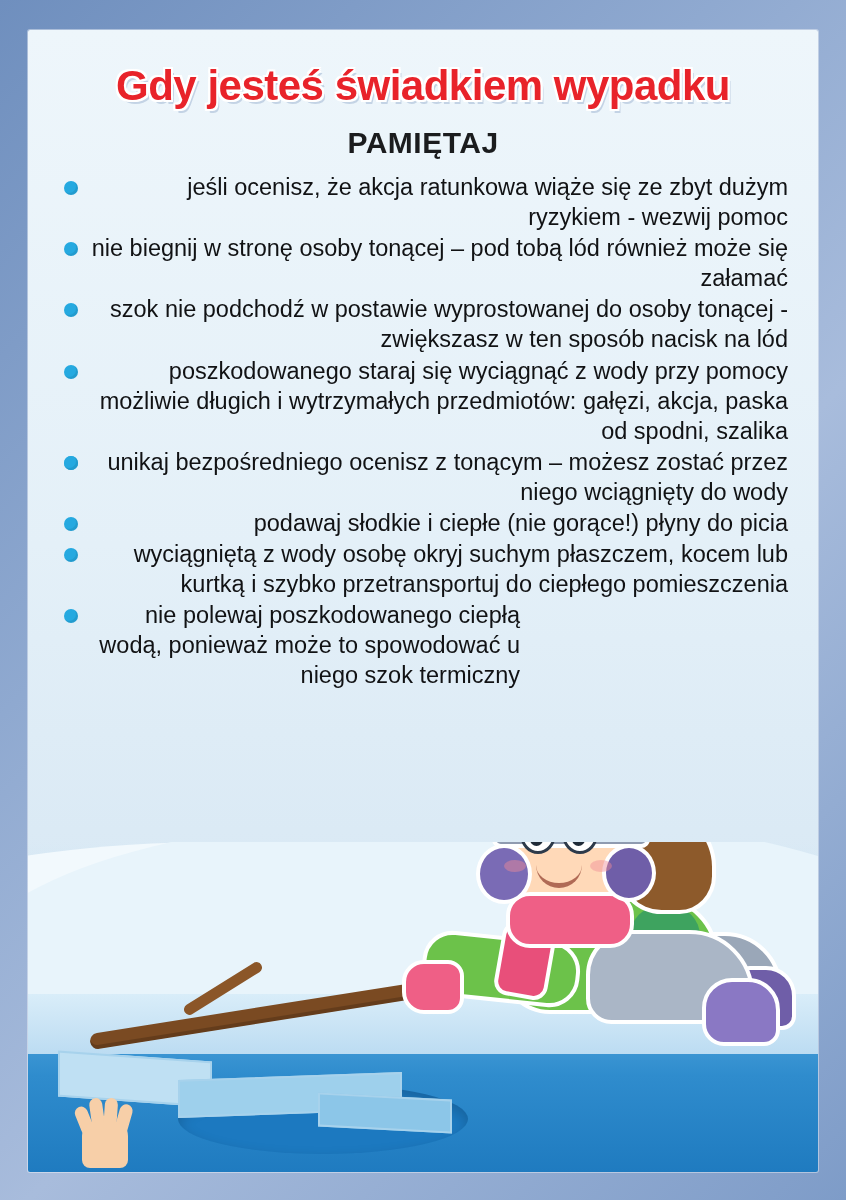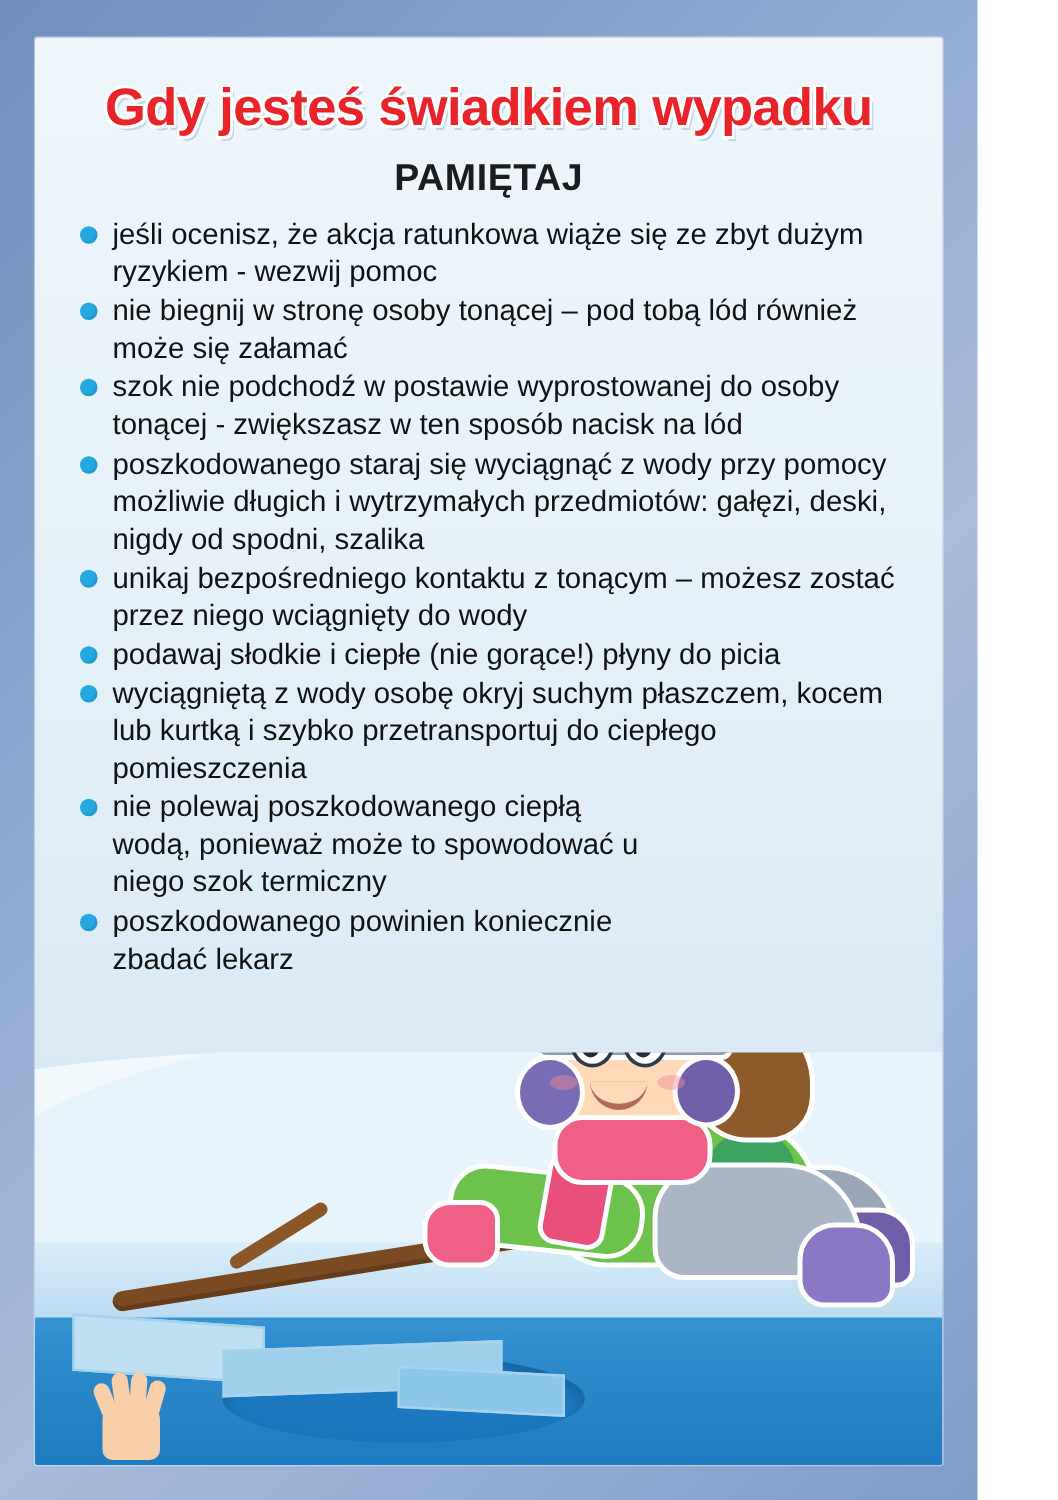--- a/index.html
+++ b/index.html
@@ -10,21 +10,21 @@
   body {
     width: 846px;
     height: 1200px;
     font-family: "Liberation Sans", sans-serif;
     overflow: hidden;
   }
 
   
   .poster {
     position: relative;
-    width: 782px;
+    width: 846px;
     height: 1200px;
     box-sizing: border-box;
     background: linear-gradient(135deg, #6f8fbe 0%, #8fa9d0 35%, #a8bcdc 60%, #7e9cc8 100%);
     padding: 30px 28px 28px 28px;
     overflow: hidden;
   }
 
   
   .card {
     position: relative;
@@ -327,20 +327,21 @@
     color: #1b1c1e;
     text-align: center;
     margin: 0 0 12px 0;
     letter-spacing: 0.5px;
   }
 
   ul.tips {
     list-style: none;
     margin: 0;
     padding: 0 4px 0 8px;
+    text-align: right;
   }
   ul.tips li {
     position: relative;
     padding-left: 28px;
     margin-bottom: 1px;
     font-size: 23.5px;
     line-height: 1.28;
     color: #111214;
   }
   ul.tips li .bullet {
@@ -423,42 +424,38 @@
         <li>
           <span class="bullet"></span>
           <span>nie biegnij w stronę osoby tonącej – pod tobą lód również może się załamać</span>
         </li>
         <li>
           <span class="bullet"></span>
           <span>szok nie podchodź w postawie wyprostowanej do osoby tonącej - zwiększasz w ten sposób nacisk na lód</span>
         </li>
         <li>
           <span class="bullet"></span>
-          <span>poszkodowanego staraj się wyciągnąć z wody przy pomocy możliwie długich i wytrzymałych przedmiotów: gałęzi, deski, nigdy od spodni, szalika</span>
-        </li>
-        <li>
-          <span class="bullet"></span>
-        </li>
-        <li>
-          <span class="bullet"></span>
-          <span>unikaj bezpośredniego kontaktu z tonącym – możesz zostać przez niego wciągnięty do wody</span>
+          <span>poszkodowanego staraj się wyciągnąć z wody przy pomocy możliwie długich i wytrzymałych przedmiotów: gałęzi, akcja, paska od spodni, szalika</span>
+        </li>
+        <li>
+          <span class="bullet"></span>
+        </li>
+        <li>
+          <span class="bullet"></span>
+          <span>unikaj bezpośredniego ocenisz z tonącym – możesz zostać przez niego wciągnięty do wody</span>
         </li>
         <li>
           <span class="bullet"></span>
           <span>podawaj słodkie i ciepłe (nie gorące!) płyny do picia</span>
         </li>
         <li>
           <span class="bullet"></span>
           <span>wyciągniętą z wody osobę okryj suchym płaszczem, kocem lub kurtką i szybko przetransportuj do ciepłego pomieszczenia</span>
         </li>
         <li class="narrow">
           <span class="bullet"></span>
           <span>nie polewaj poszkodowanego ciepłą wodą, ponieważ może to spowodować u niego szok termiczny</span>
-        </li>
-        <li class="narrow">
-          <span class="bullet"></span>
-          <span>poszkodowanego powinien koniecznie zbadać lekarz</span>
         </li>
       </ul>
     </div>
 
   </div>
 </div>
 
 </body></html>

